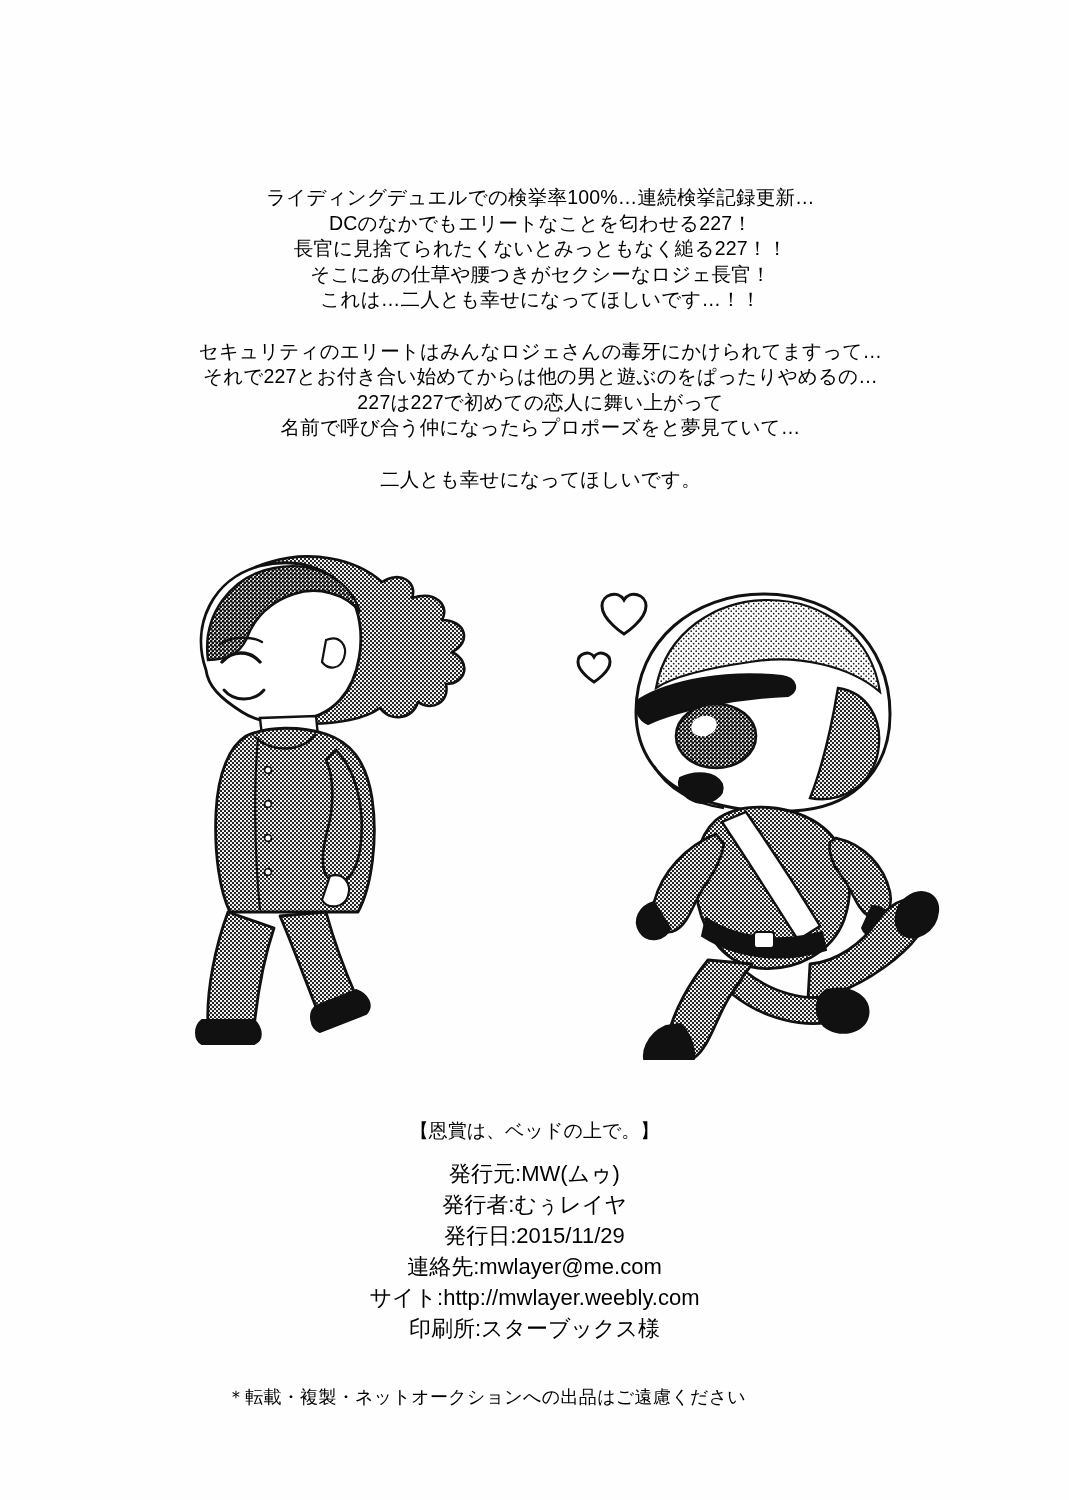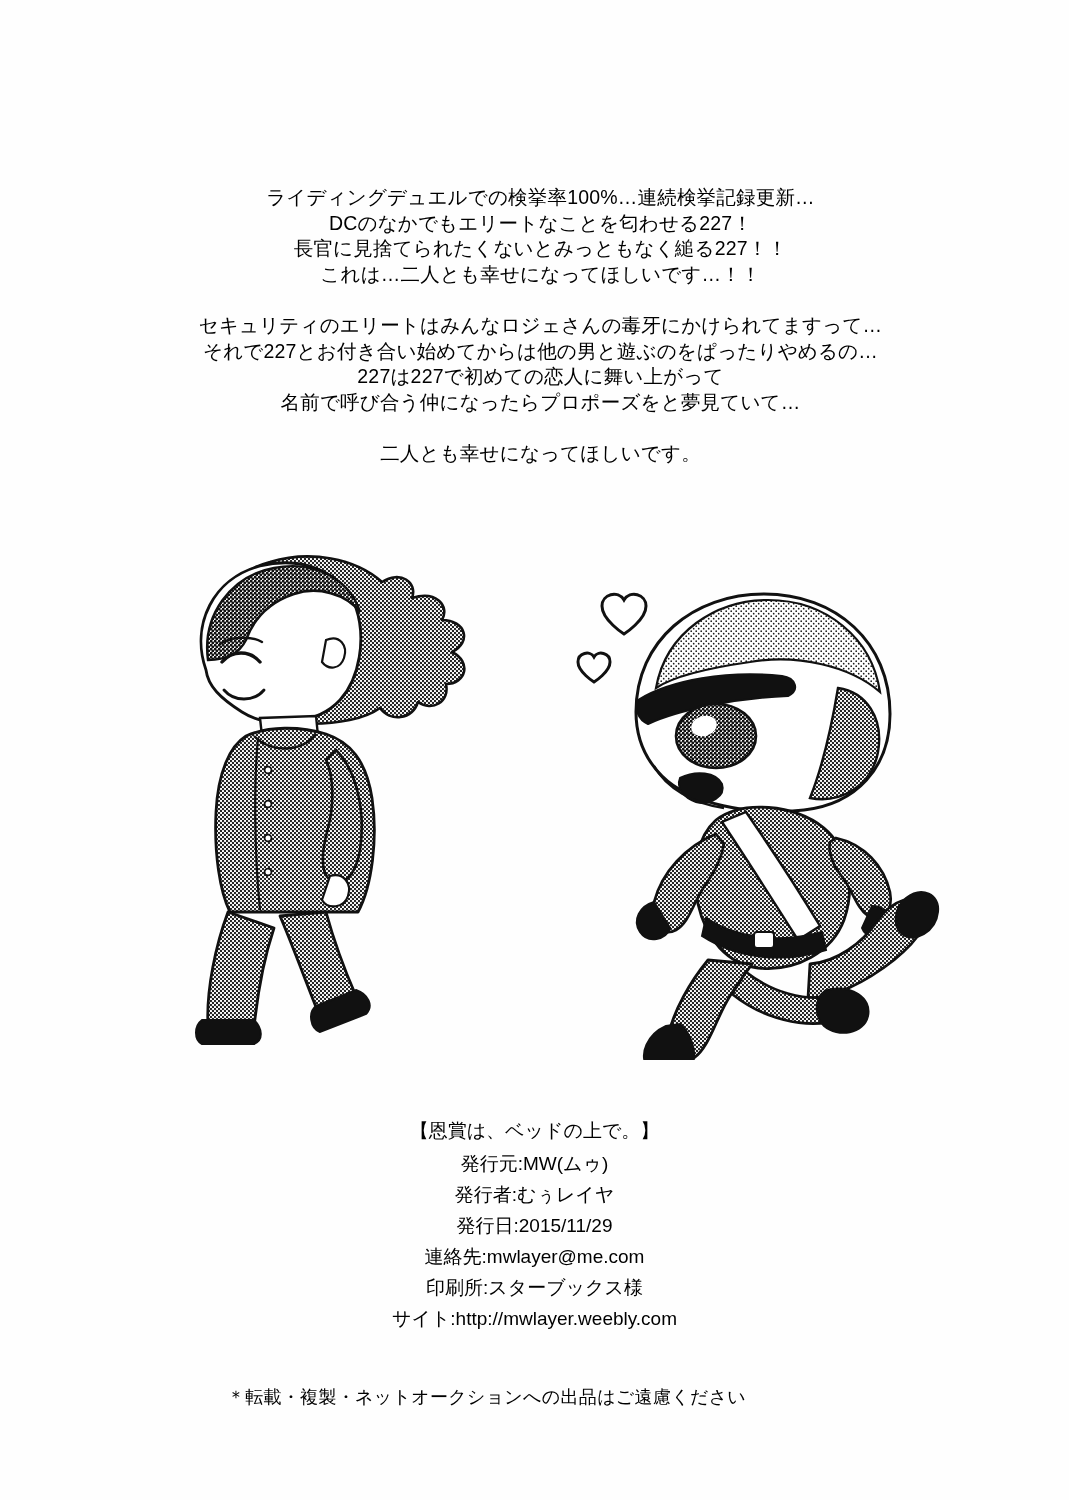--- a/index.html
+++ b/index.html
@@ -52,28 +52,28 @@
 
   
   .colophon {
     position: absolute;
     top: 1115px;
     left: 0;
     width: 1069px;
     text-align: center;
   }
   .colophon .c-line {
-    font-size: 19px;
+    font-size: 22px;
     line-height: 31px;
     white-space: pre;
   }
   .colophon .c-title {
     font-size: 19px;
     line-height: 31px;
-    margin-bottom: 2px;
+    margin-bottom: 12px;
   }
   .notice {
     position: absolute;
     top: 1385px;
     left: 0;
     width: 973px;
     text-align: center;
     font-size: 18px;
     letter-spacing: 0.3px;
     white-space: pre;
@@ -83,20 +83,21 @@
 <body>
 
 <div class="page">
 
   <div class="afterword">
 
     <div class="para">
       <div class="line">ライディングデュエルでの検挙率100%…連続検挙記録更新…</div>
       <div class="line">DCのなかでもエリートなことを匂わせる227！</div>
       <div class="line">長官に見捨てられたくないとみっともなく縋る227！！</div>
+      <div class="line">そこにあの仕草や腰つきがセクシーなロジェ長官！</div>
       <div class="line">これは…二人とも幸せになってほしいです…！！</div>
     </div>
 
     <div class="para">
       <div class="line">セキュリティのエリートはみんなロジェさんの毒牙にかけられてますって…</div>
       <div class="line">それで227とお付き合い始めてからは他の男と遊ぶのをぱったりやめるの…</div>
       <div class="line">227は227で初めての恋人に舞い上がって</div>
       <div class="line">名前で呼び合う仲になったらプロポーズをと夢見ていて…</div>
     </div>
 
@@ -244,19 +245,19 @@
       </g>
     </svg>
   </div>
 
   <div class="colophon">
     <div class="c-title">【恩賞は、ベッドの上で。】</div>
     <div class="c-line">発行元:MW(ムゥ)</div>
     <div class="c-line">発行者:むぅレイヤ</div>
     <div class="c-line">発行日:2015/11/29</div>
     <div class="c-line">連絡先:mwlayer@me.com</div>
+    <div class="c-line">サイト:http://mwlayer.weebly.com</div>
     <div class="c-line">印刷所:スターブックス様</div>
-    <div class="c-line">サイト:http://mwlayer.weebly.com</div>
   </div>
 
   <div class="notice">＊転載・複製・ネットオークションへの出品はご遠慮ください</div>
 
 </div>
 
 </body></html>

